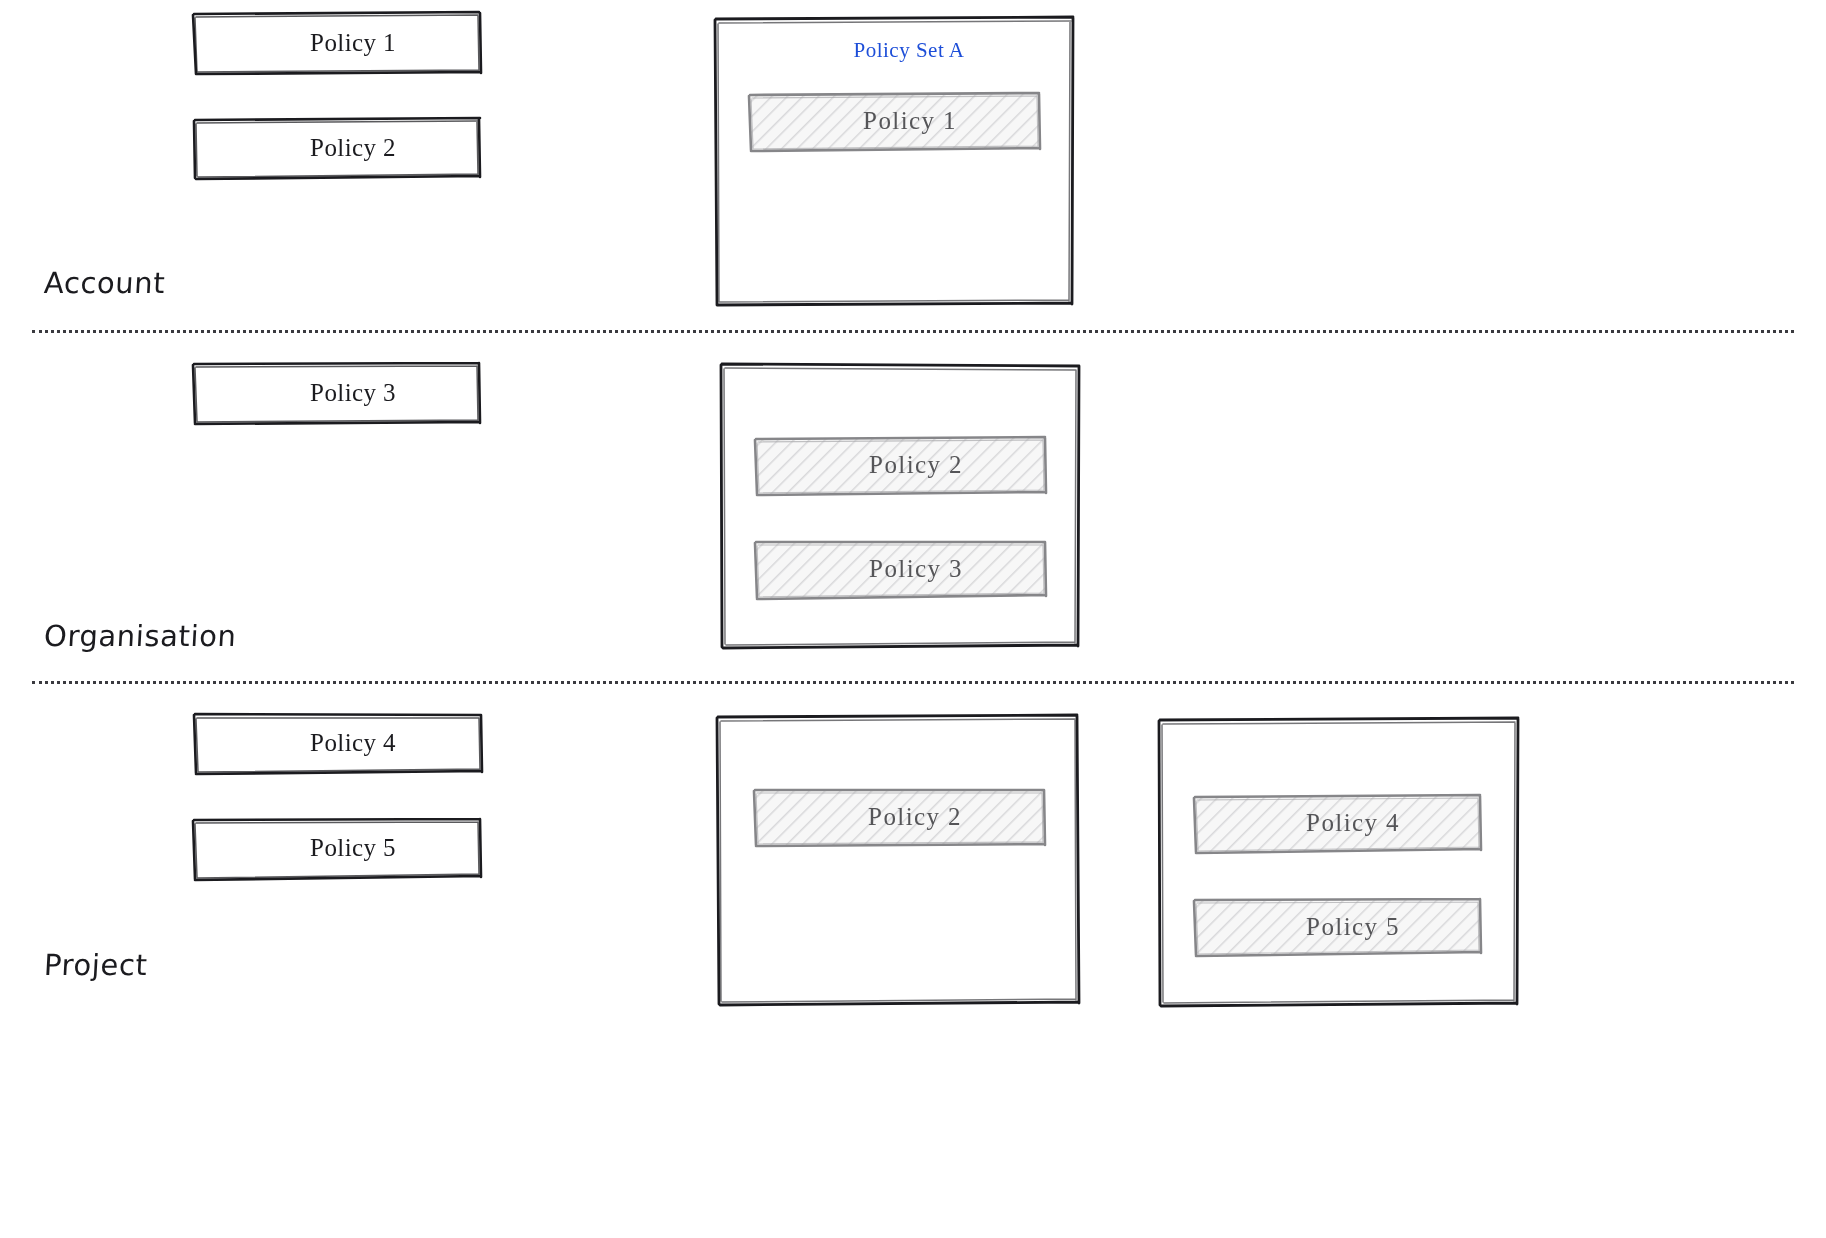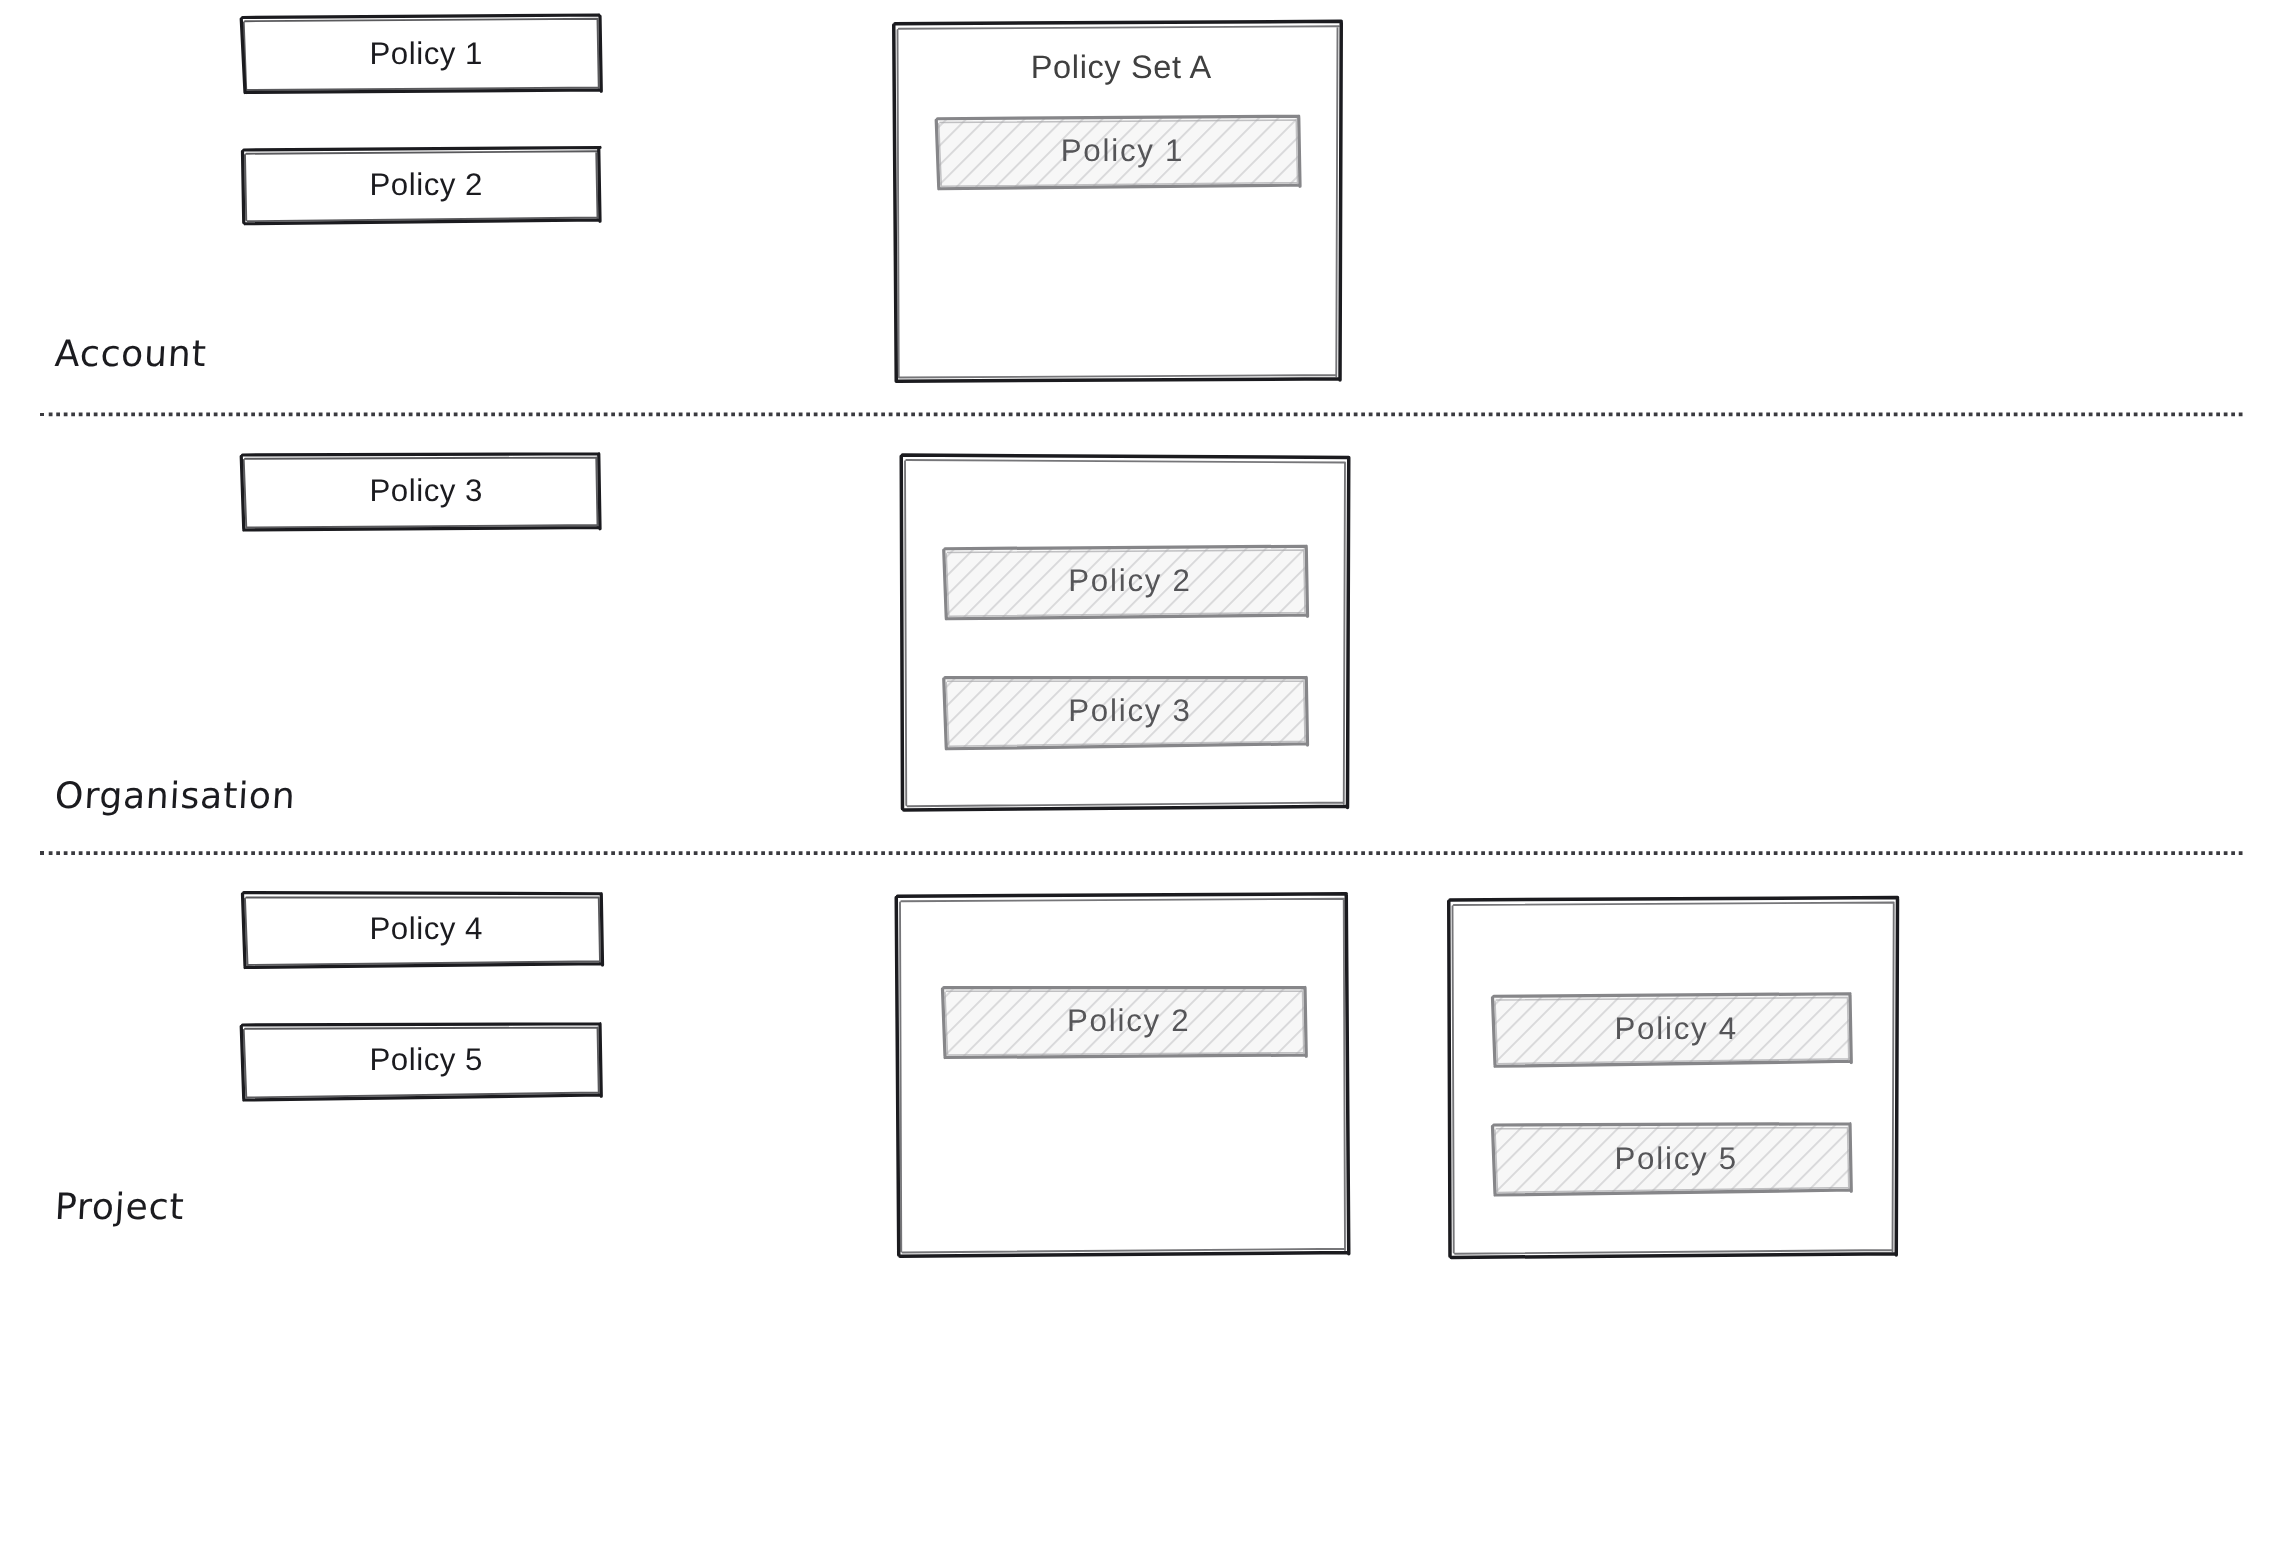--- a/index.html
+++ b/index.html
@@ -36,35 +36,35 @@
   }
   .node {
     position: absolute;
   }
   .node svg {
     display: block;
     overflow: visible;
   }
   .node-text {
     position: absolute;
-    left: 4px;
+    left: 16px;
     width: 100%;
     text-align: center;
-    font-family: Liberation Sans, sans-serif;
+    font-family: Liberation Serif, serif;
     white-space: nowrap;
     pointer-events: none;
   }
   .policy-box .node-text {
     font-size: 25px;
     color: #1b1b1f;
     letter-spacing: 0.4px;
   }
   .policy-set .set-title {
-    font-size: 26px;
-    color: #404040;
+    font-size: 21px;
+    color: #1d4ed8;
     letter-spacing: 0.5px;
   }
   .inner-policy .node-text {
     font-size: 25px;
     color: #555558;
     letter-spacing: 1.4px;
   }
 </style>
 </head>
 <body>

